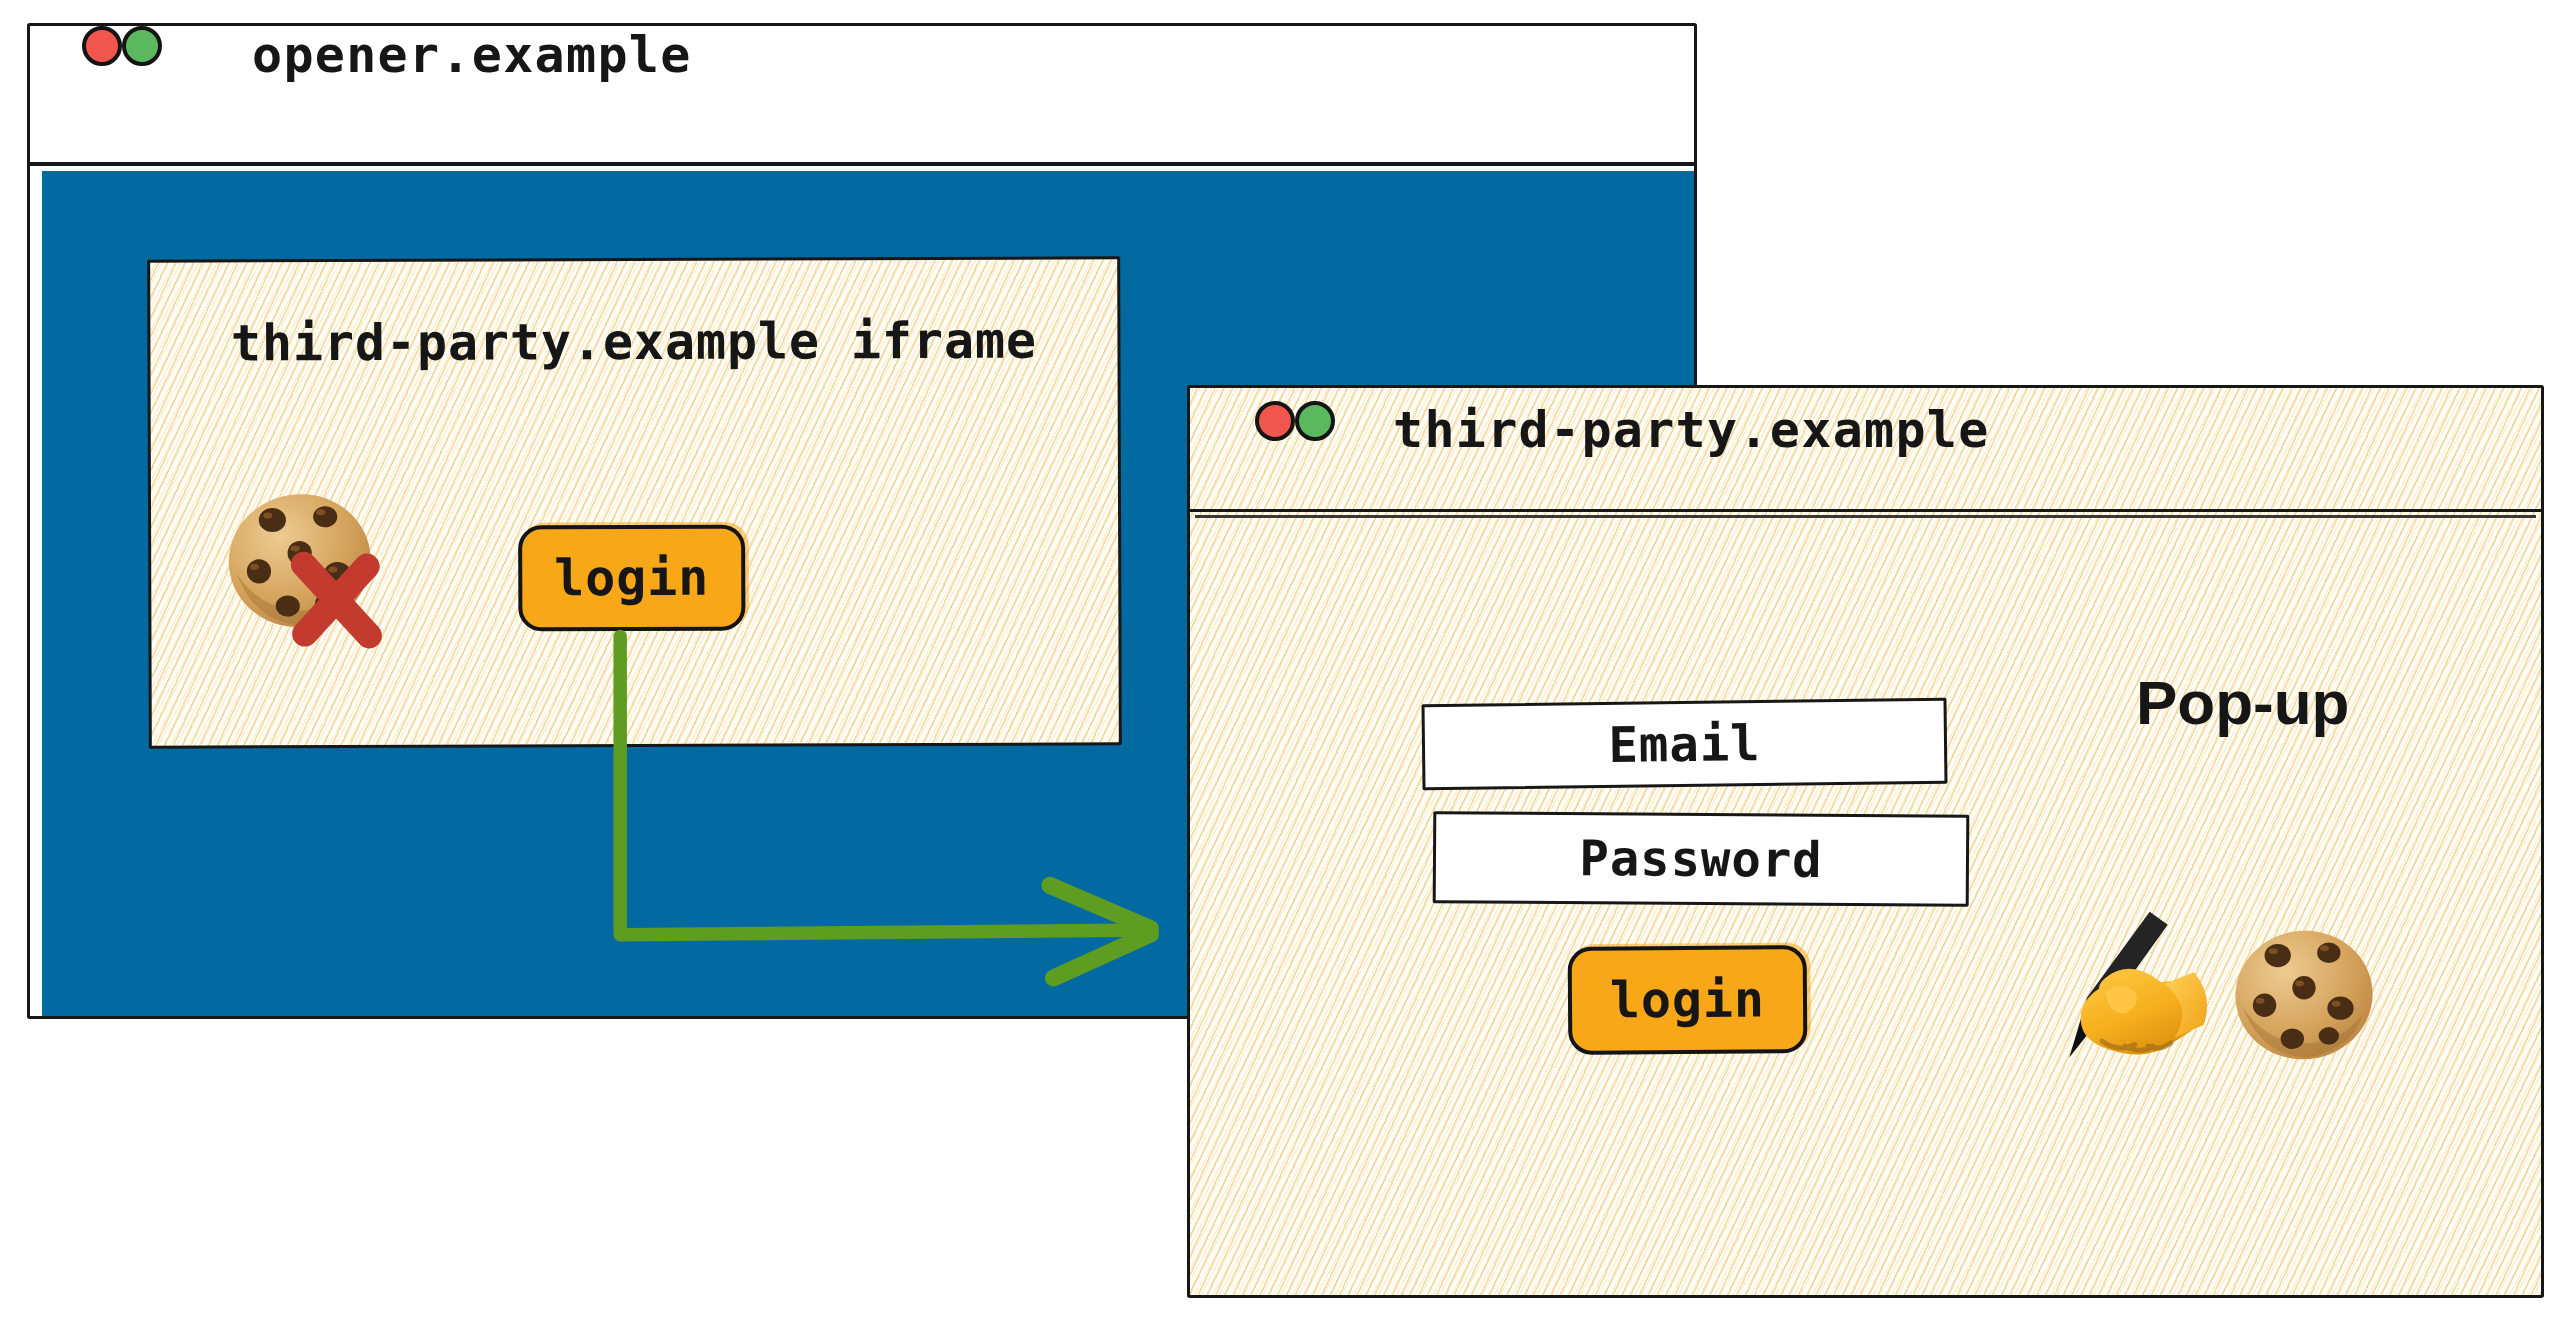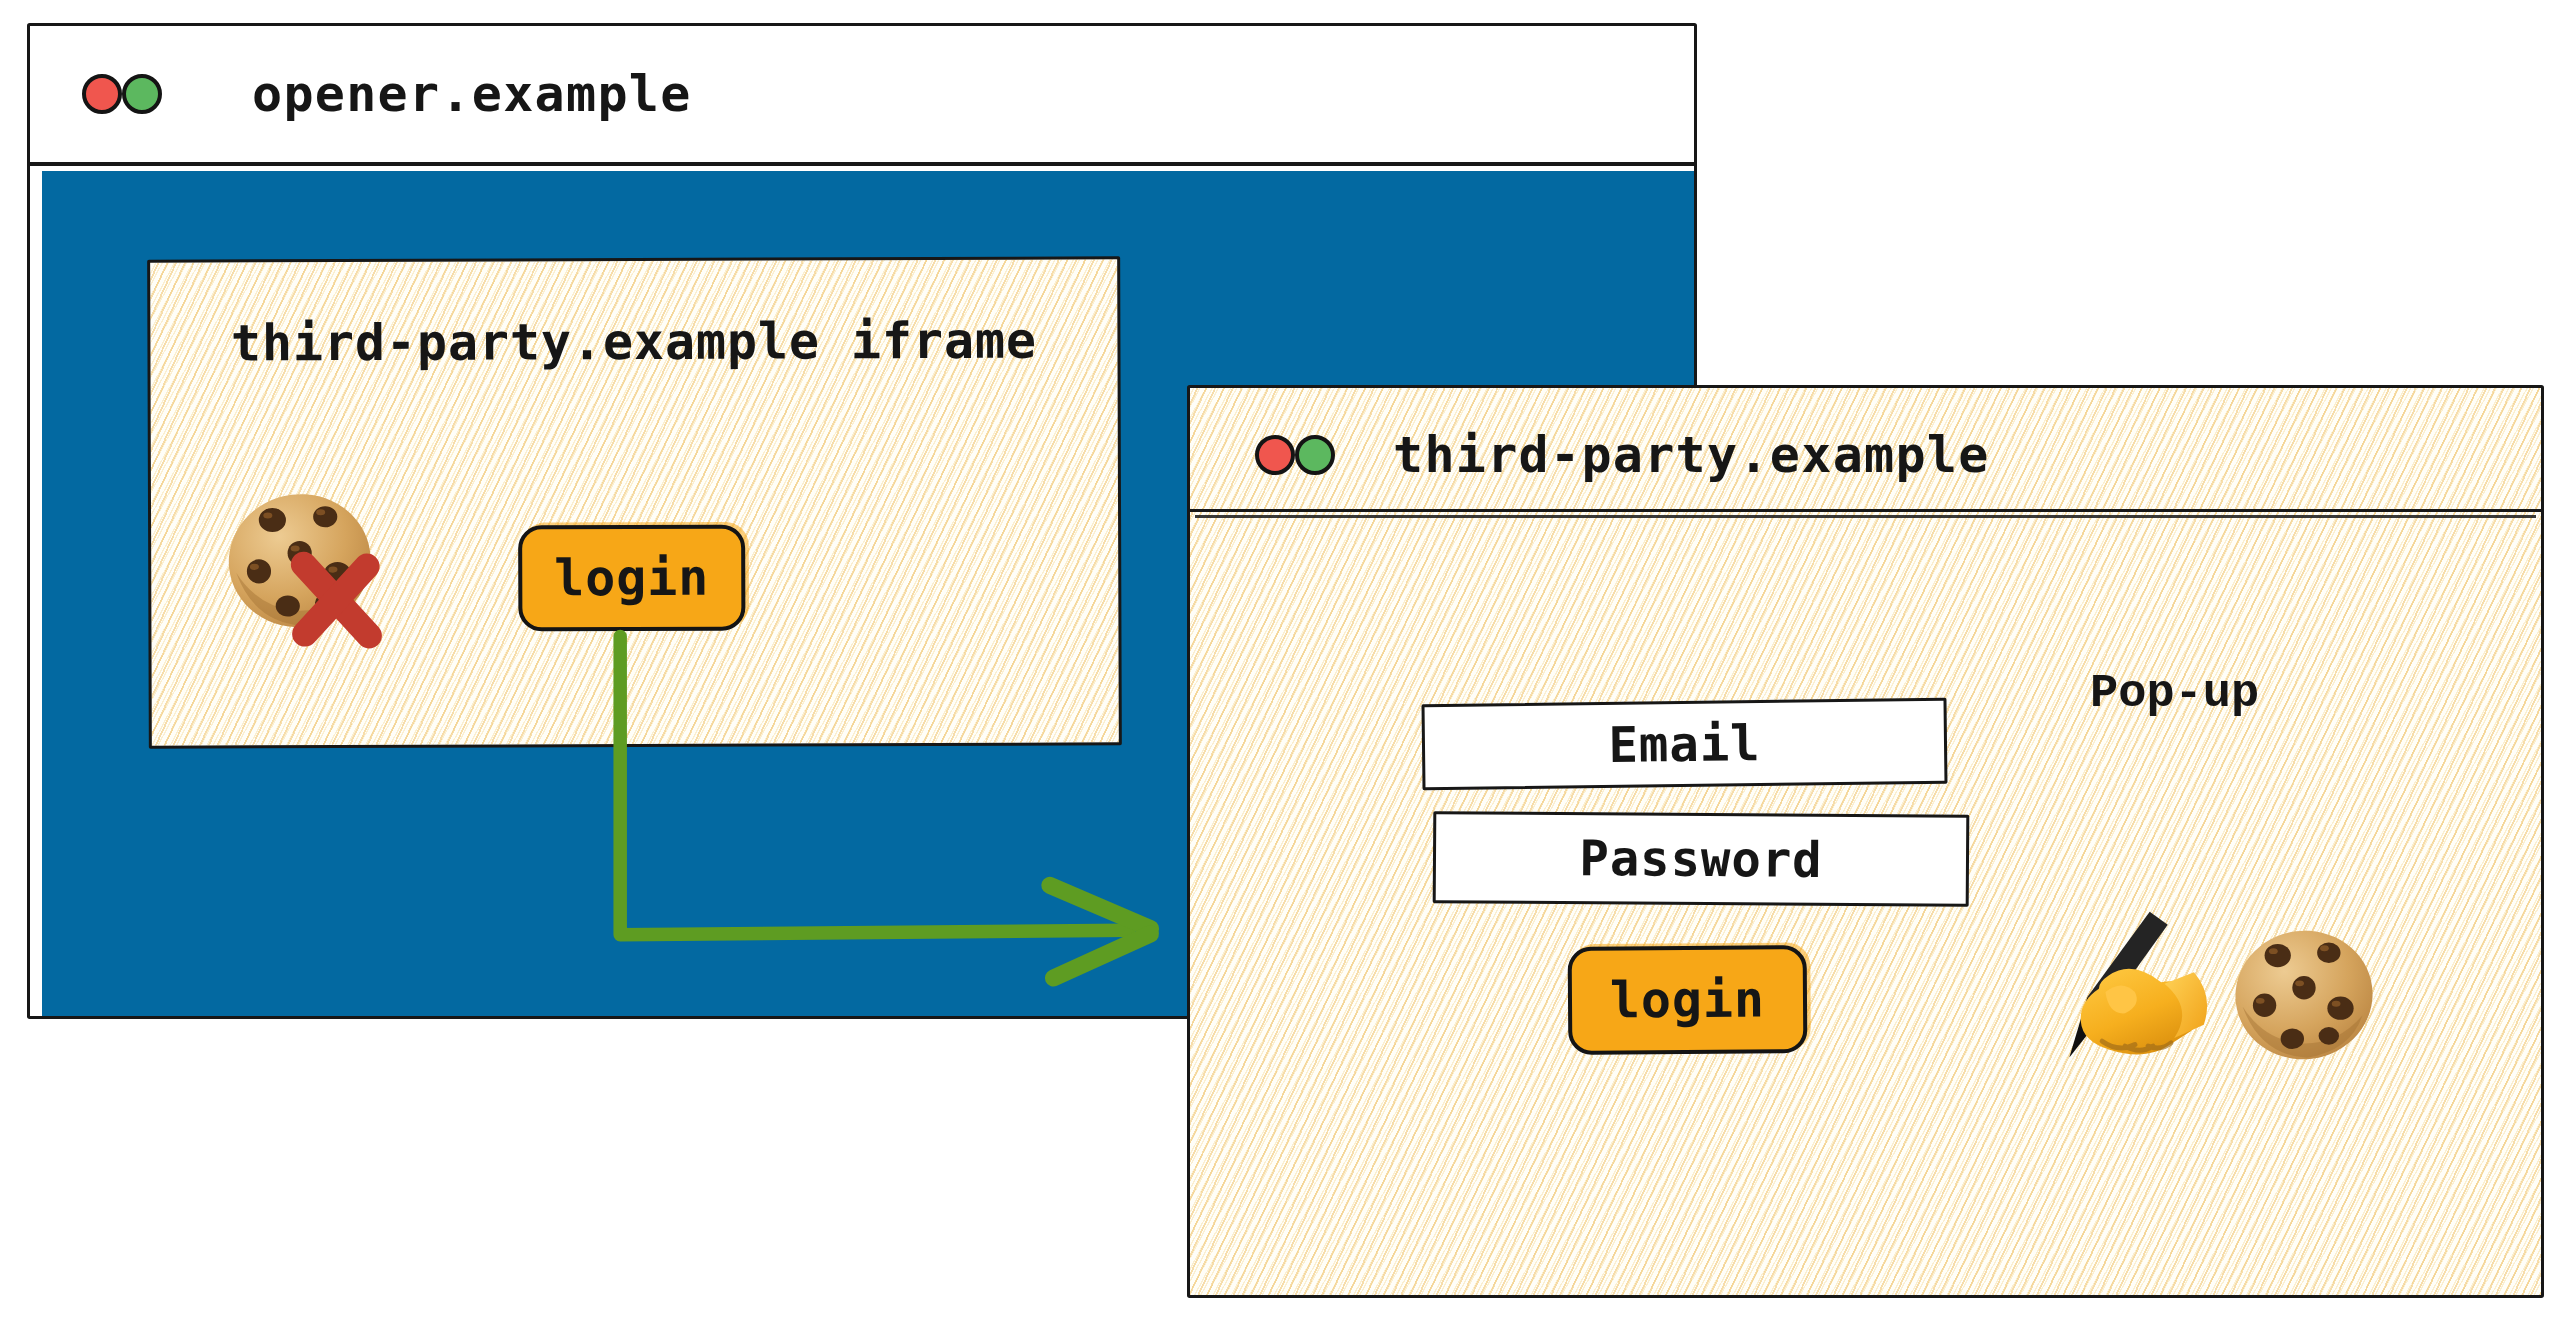--- a/index.html
+++ b/index.html
@@ -12,21 +12,21 @@
     font-family:"DejaVu Sans Mono", monospace;
     color:#161616;
   }
   .hatch{
     background-color:#FFFEF8;
     background-image:
       repeating-linear-gradient(295deg, rgba(238,189,95,.50) 0 1.8px, transparent 1.8px 8px),
       repeating-linear-gradient(298deg, rgba(245,215,145,.38) 0 1.3px, transparent 1.3px 5.4px);
   }
   .window{position:absolute;border:3.6px solid #171717;border-radius:2.7px;}
-  .titlebar{display:flex;align-items:center;position:relative;}
+  .titlebar{display:flex;align-items:flex-start;position:relative;}
   .light{width:40px;height:40px;border:4.5px solid #141414;border-radius:50%;flex:0 0 auto;}
   .title-text{font-weight:bold;font-size:50px;letter-spacing:1.3px;white-space:nowrap;}
 
   
   .opener{left:27px;top:22.5px;width:1670px;height:996px;background:#ffffff;z-index:1;}
   .opener .titlebar{height:140px;border-bottom:4.5px solid #171717;padding-left:52px;background:#ffffff;}
   .opener .title-text{margin-left:90px;}
   .opener-body{position:absolute;left:0;top:145px;right:0;bottom:0;background:#0369a1;margin-left:12px;}
 
   
@@ -61,22 +61,22 @@
   .field{
     position:absolute;display:flex;align-items:center;justify-content:center;
     background:#ffffff;border:3.6px solid #171717;border-radius:1.8px;
     font-weight:bold;font-size:49px;letter-spacing:0.9px;
   }
   .field-email{left:232px;top:185px;width:525px;height:86px;transform:rotate(-0.7deg);}
   .field-password{left:243px;top:297px;width:536px;height:92px;transform:rotate(0.4deg);}
   .popup-login{left:378px;top:430px;width:239px;height:108px;transform:rotate(-0.4deg);}
 
   .popup-badge{
-    position:absolute;left:900px;top:151px;
-    font-family:Liberation Mono, monospace;font-weight:600;font-size:47px;
+    position:absolute;left:946px;top:151px;
+    font-family:Liberation Sans, sans-serif;font-weight:600;font-size:62px;
     letter-spacing:0px;white-space:nowrap;
   }
   .popup-hand{position:absolute;left:865px;top:394px;width:173px;height:164px;}
   .popup-cookie{position:absolute;left:1035px;top:406px;width:158px;height:146px;}
 
   .rot-red{background:#F0564E;}
   .rot-green{background:#5CB85F;}
 </style>
 </head>
 <body>

